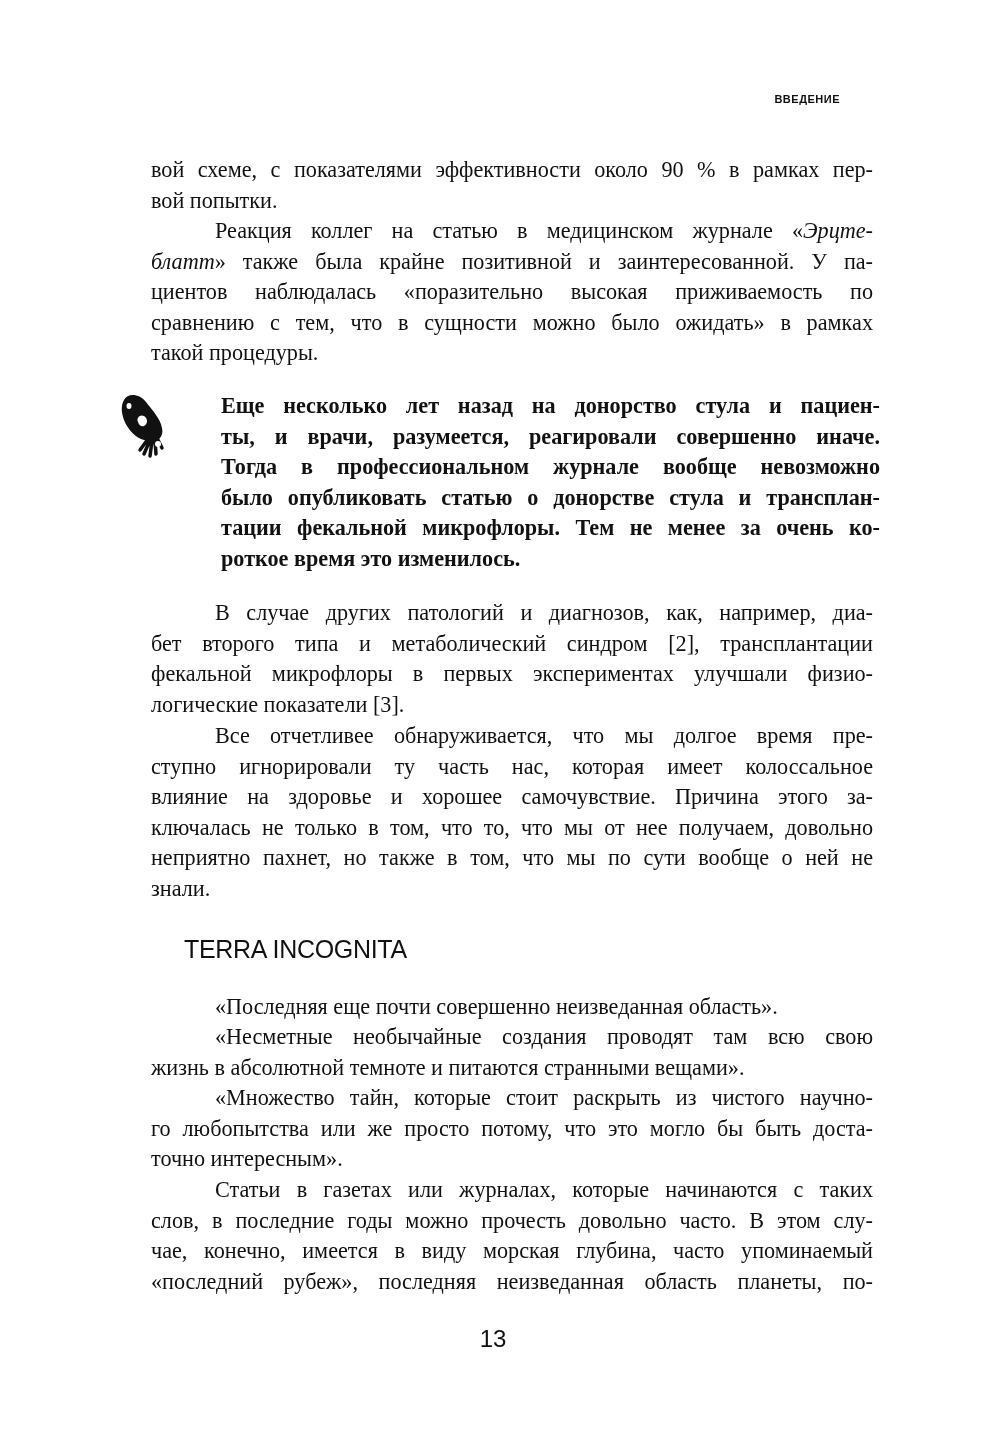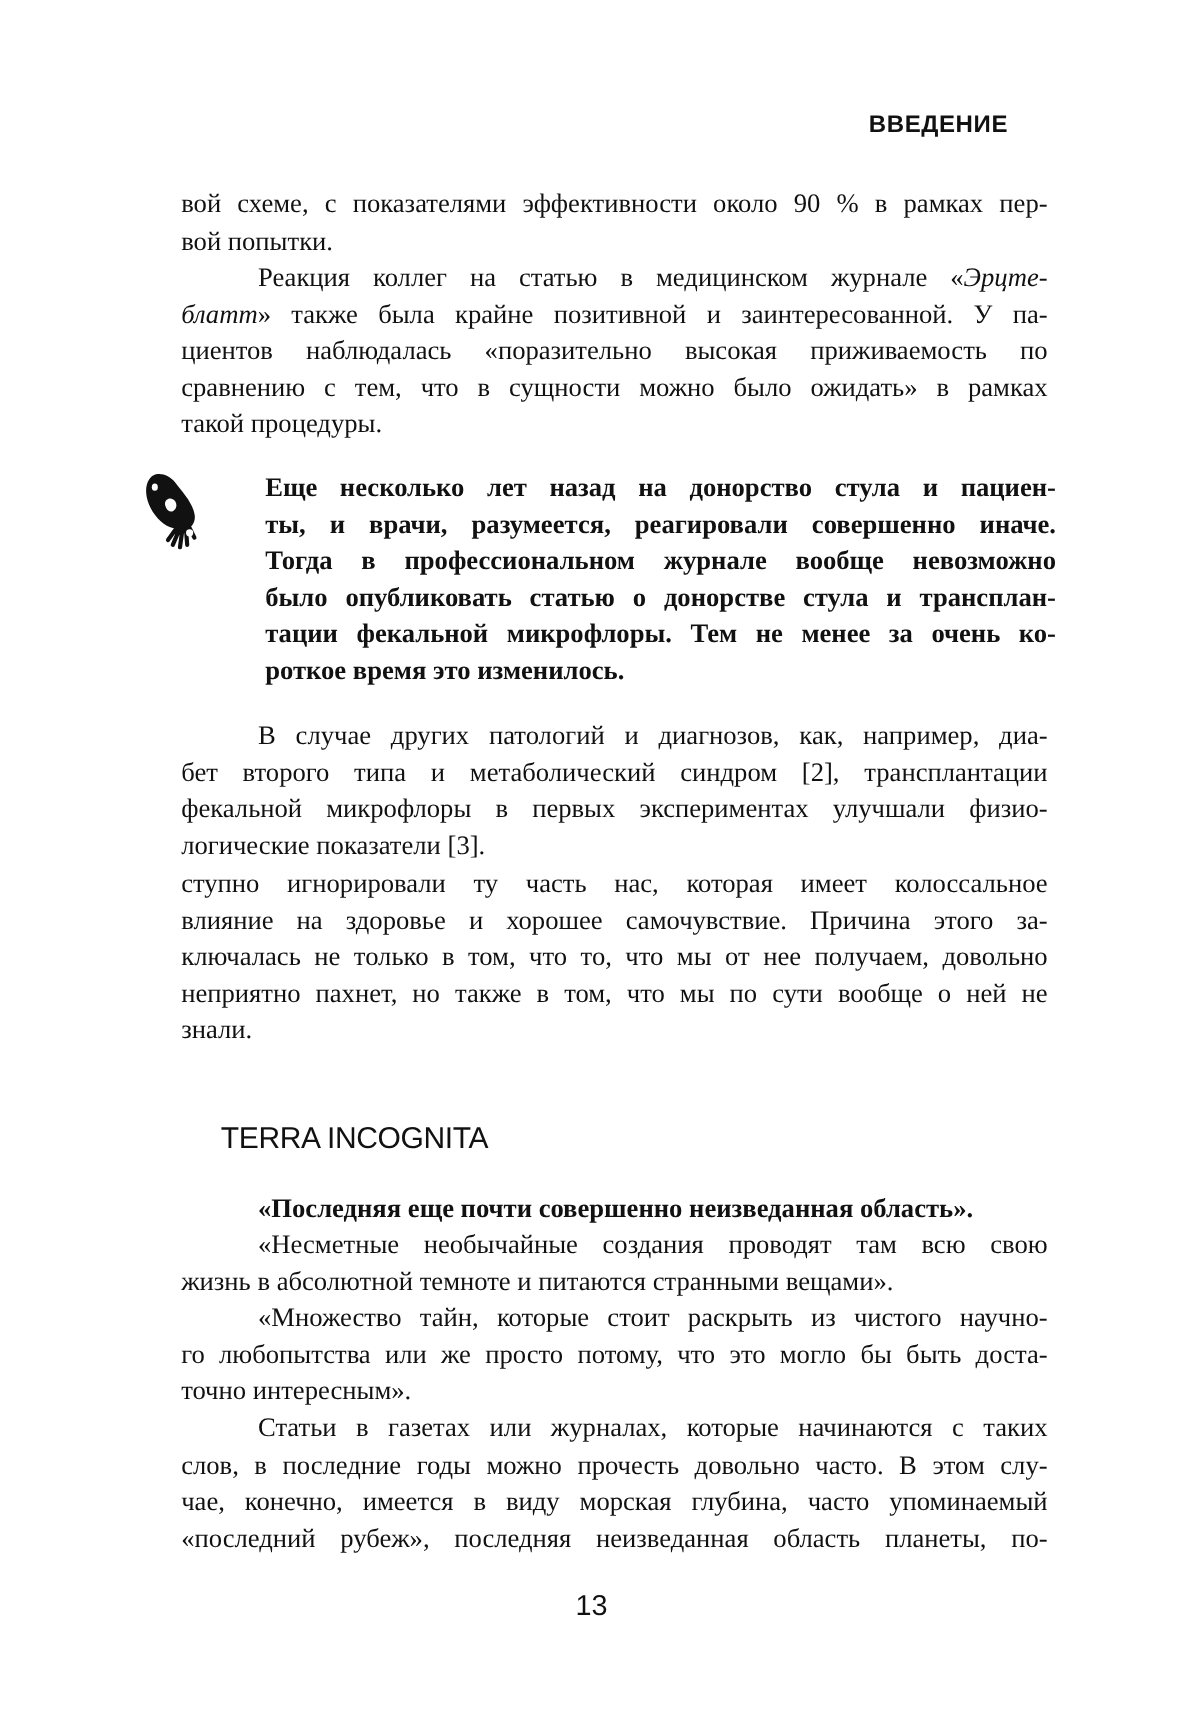--- a/index.html
+++ b/index.html
@@ -1,20 +1,20 @@
 <!DOCTYPE html>
 <html><head>
   <meta charset="utf-8">
   <style>
     html, body { margin: 0; padding: 0; background: #ffffff; }
     body { width: 986px; height: 1447px; position: relative; overflow: hidden; color: #111; }
     .running-head {
       position: absolute; right: 146px; top: 93px;
       font-family: "Liberation Sans", sans-serif; font-weight: bold;
-      font-size: 20px; letter-spacing: 0.5px; color: #111;
+      font-size: 11px; letter-spacing: 0.5px; color: #111;
     }
     .text-block {
       position: absolute; left: 118px; width: 722px;
       font-family: "Liberation Serif", serif; font-size: 22.2px; line-height: 30.6px;
       color: #111;
       margin-left: 33px;
     }
     .line { display: block; white-space: nowrap; text-align: justify; text-align-last: justify; height: 30.6px; }
     .line.last { text-align-last: left; }
     .indent { padding-left: 64px; }
@@ -70,30 +70,31 @@
 </div>
 
 <div class="text-block" style="top:598px;">
   <span class="line indent">В случае других патологий и диагнозов, как, например, диа-</span>
   <span class="line">бет второго типа и метаболический синдром [2], трансплантации</span>
   <span class="line">фекальной микрофлоры в первых экспериментах улучшали физио-</span>
   <span class="line last">логические показатели [3].</span>
 </div>
 
 <div class="text-block" style="top:721px;">
+  <span class="line indent">Все отчетливее обнаруживается, что мы долгое время пре-</span>
   <span class="line">ступно игнорировали ту часть нас, которая имеет колоссальное</span>
   <span class="line">влияние на здоровье и хорошее самочувствие. Причина этого за-</span>
   <span class="line">ключалась не только в том, что то, что мы от нее получаем, довольно</span>
   <span class="line">неприятно пахнет, но также в том, что мы по сути вообще о ней не</span>
   <span class="line last">знали.</span>
 </div>
 
 <div class="heading">TERRA INCOGNITA</div>
 
-<div class="text-block" style="top:992px;font-weight:bold;">
+<div class="text-block" style="top:992px;">
   <span class="line indent last">«Последняя еще почти совершенно неизведанная область».</span>
 </div>
 
 <div class="text-block" style="top:1022px;">
   <span class="line indent">«Несметные необычайные создания проводят там всю свою</span>
   <span class="line last">жизнь в абсолютной темноте и питаются странными вещами».</span>
 </div>
 
 <div class="text-block" style="top:1083px;">
   <span class="line indent">«Множество тайн, которые стоит раскрыть из чистого научно-</span>

